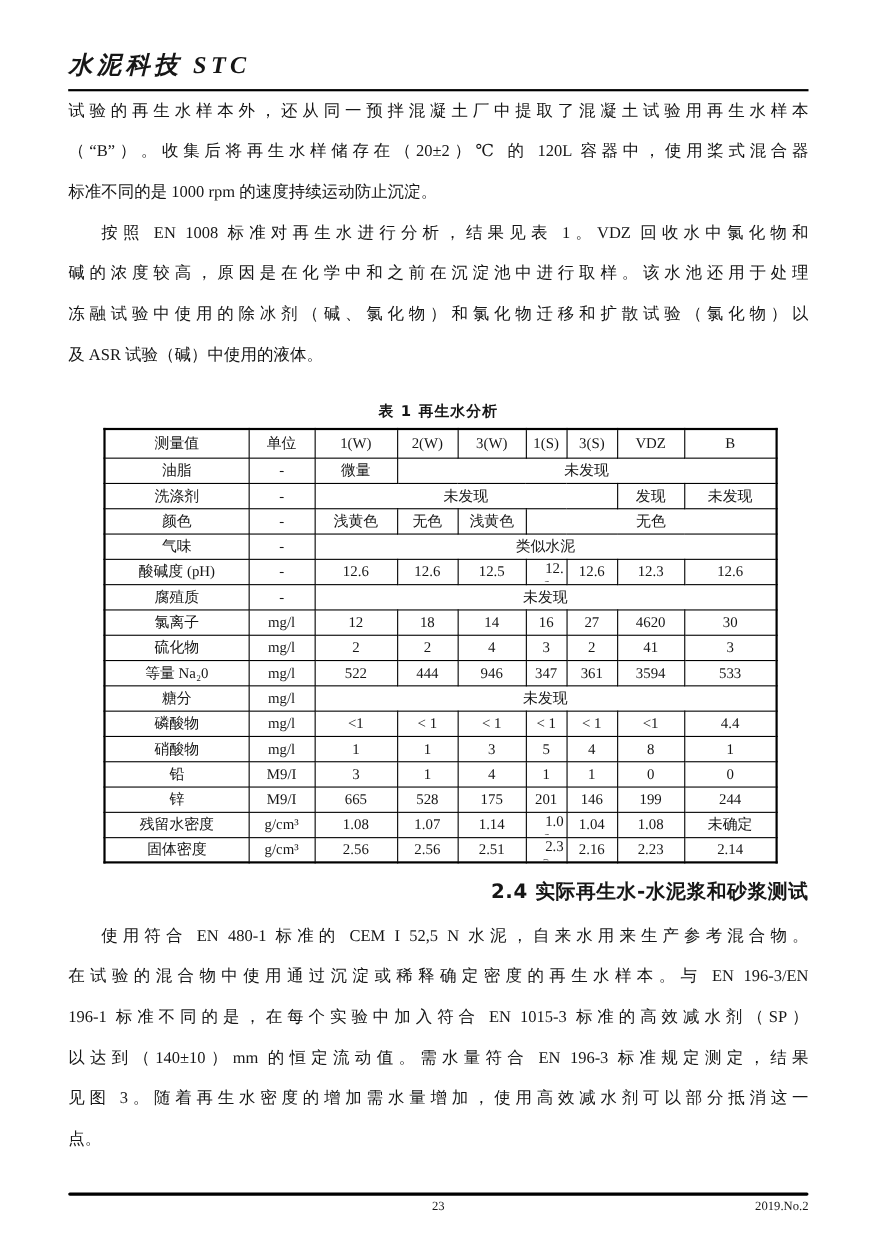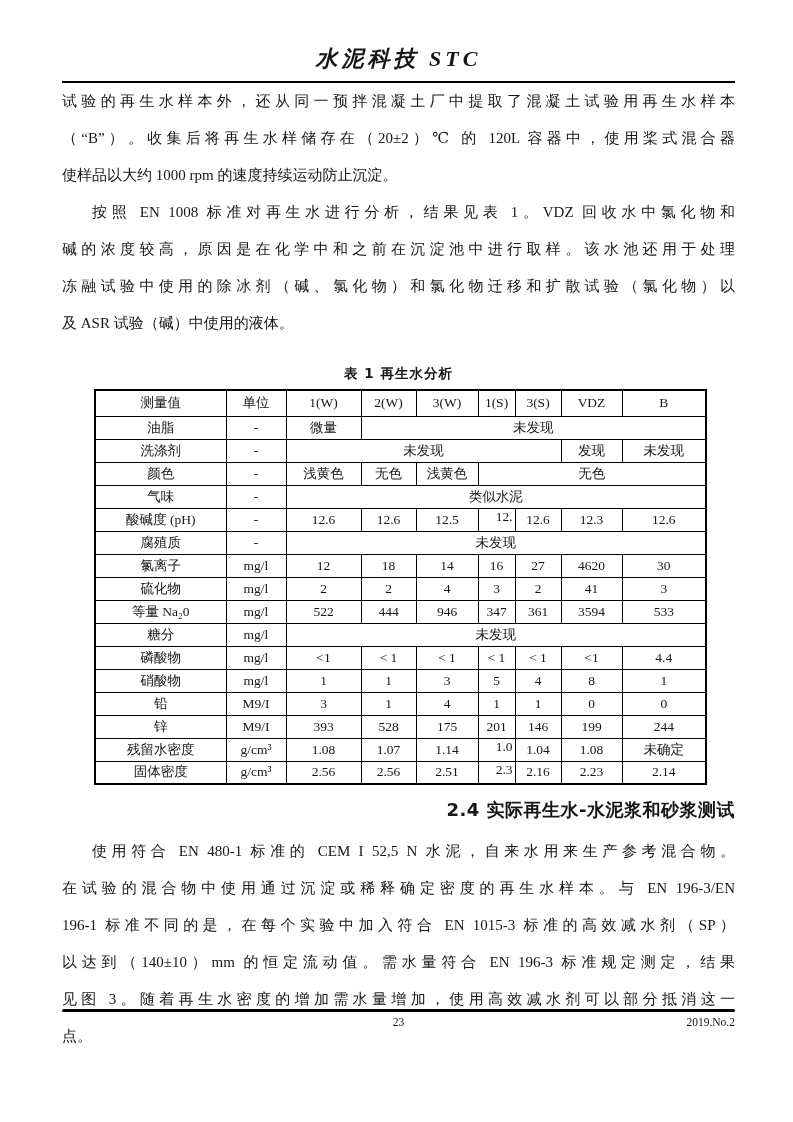--- a/index.html
+++ b/index.html
@@ -9,21 +9,20 @@
     background: #ffffff;
     color: #161616;
     font-family: "Liberation Serif", "DejaVu Serif", serif;
   }
   .page { position: relative; width: 793px; height: 1122px; overflow: hidden; }
   .content { padding: 0 58px 0 62px; }
 
   
   .journal-header {
     padding-top: 44px;
-    text-align: center;
     font-size: 22px;
     font-weight: bold;
     font-style: italic;
     letter-spacing: 4px;
   }
   .header-rule { height: 2px; background: #000; margin-top: 7px; }
 
   
   .paragraph { margin: 0; }
   .body-line {
@@ -77,39 +76,39 @@
   .section-heading {
     font-family: "DejaVu Sans", "Liberation Sans", sans-serif;
     font-weight: bold;
     font-size: 18px;
     margin: 13px 0 11px 0;
     letter-spacing: 0.5px;
     text-align: right;
   }
 
   
-  .footer { position: absolute; left: 62px; right: 58px; top: 1009px; }
+  .footer { position: absolute; left: 62px; right: 58px; top: 1084px; }
   .footer-rule { height: 3px; background: #000; border-radius: 2px; }
   .footer-text { position: relative; margin-top: 4px; font-size: 11.5px; height: 16px; }
   .page-number { text-align: center; }
   .issue-label { position: absolute; right: 0; top: 0; }
 </style>
 </head>
 <body>
 
 <div class="page">
   <div class="content">
 
     <div class="journal-header">水泥科技 STC</div>
     <div class="header-rule"></div>
 
     <div class="paragraph">
         <div class="body-line">试验的再生水样本外，还从同一预拌混凝土厂中提取了混凝土试验用再生水样本</div>
         <div class="body-line">（“B”）。收集后将再生水样储存在（20±2）℃ 的 120L 容器中，使用桨式混合器</div>
-        <div class="body-line final">使样品以大约 1000 rpm 的速度持续运动防止沉淀。</div>
+        <div class="body-line final">标准不同的是 1000 rpm 的速度持续运动防止沉淀。</div>
       </div>
     <div class="paragraph">
         <div class="body-line indent">按照 EN 1008 标准对再生水进行分析，结果见表 1。VDZ 回收水中氯化物和</div>
         <div class="body-line">碱的浓度较高，原因是在化学中和之前在沉淀池中进行取样。该水池还用于处理</div>
         <div class="body-line">冻融试验中使用的除冰剂（碱、氯化物）和氯化物迁移和扩散试验（氯化物）以</div>
         <div class="body-line final">及 ASR 试验（碱）中使用的液体。</div>
       </div>
 
     <div class="table-caption">表 1 再生水分析</div>
 
@@ -253,21 +252,21 @@
             <td>1</td>
             <td>4</td>
             <td class="tight">1</td>
             <td class="tight">1</td>
             <td>0</td>
             <td>0</td>
           </tr>
           <tr>
             <td>锌</td>
             <td class="unit-r">M9/I</td>
-            <td>393</td>
+            <td>665</td>
             <td>528</td>
             <td>175</td>
             <td class="tight">201</td>
             <td class="tight">146</td>
             <td>199</td>
             <td>244</td>
           </tr>
           <tr>
             <td>残留水密度</td>
             <td class="unit-r">g/cm³</td>

